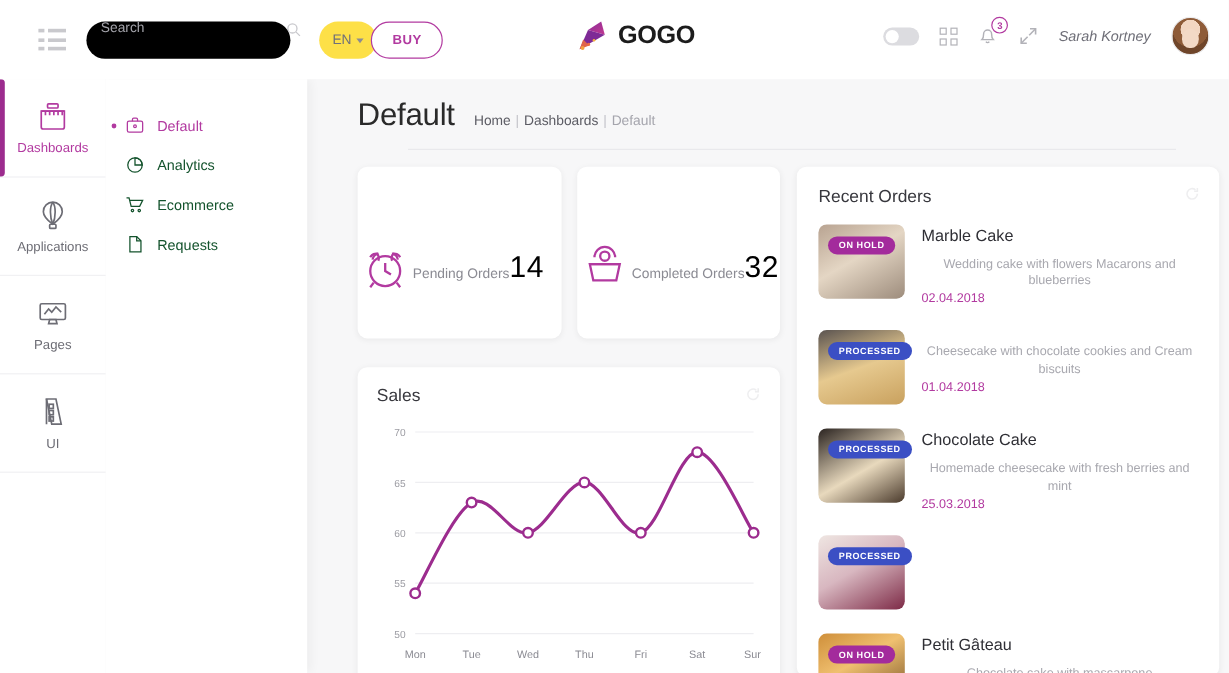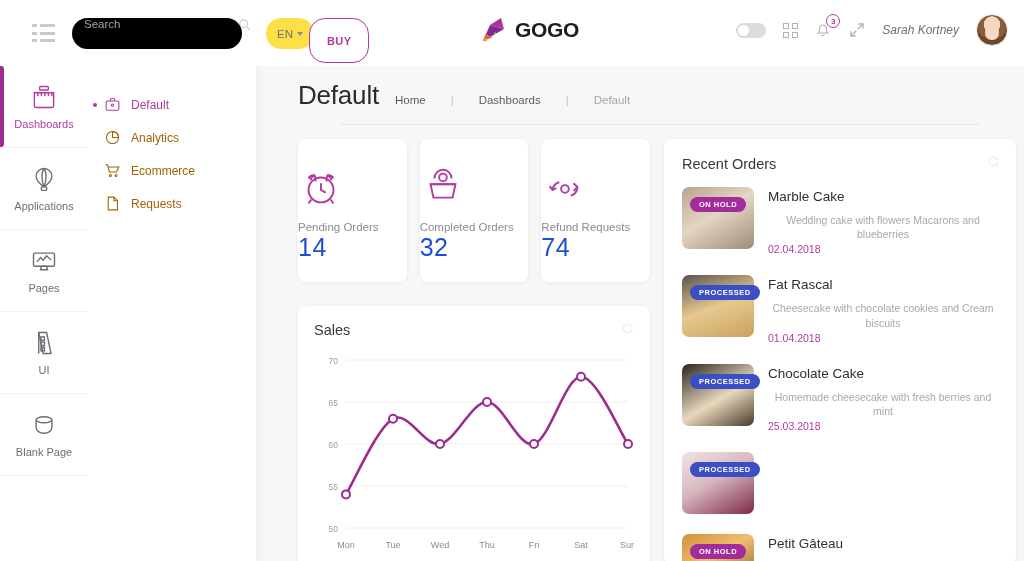--- a/index.html
+++ b/index.html
@@ -49,21 +49,21 @@
     height: 31px; padding: 0 11px;
     background: #fde047; border-radius: 16px;
     display: flex; align-items: center; gap: 4px;
     font-size: 11.5px; color: #70707a; cursor: pointer;
   }
   .caret { width: 0; height: 0; border-left: 3.5px solid transparent;
            border-right: 3.5px solid transparent; border-top: 4px solid #8b8b93; }
 
   .buy-btn {
     position: absolute; left: 309px; top: 18px;
-    height: 45px; padding: 0 17px;
+    height: 31px; padding: 0 17px;
     border: 1px solid #b23aa0; border-radius: 16px;
     background: #ffffff; color: #b23aa0;
     font-size: 11px; font-weight: bold; letter-spacing: .4px;
     display: flex; align-items: center; cursor: pointer;
     font-family: "Liberation Sans", sans-serif;
   }
 
   .brand { position: absolute; left: 481px; top: 16px; display: flex; align-items: center; gap: 8px; }
   .brand-name { font-size: 21px; font-weight: bold; letter-spacing: -.3px; color: #1c1c1c; }
 
@@ -124,65 +124,65 @@
   
   .submenu {
     position: absolute; left: 88px; top: 66px; width: 168px; height: 495px;
     background: #ffffff; z-index: 15;
     padding-top: 22px;
     box-shadow: 3px 0 8px rgba(0,0,0,0.045);
   }
   .sub-item {
     height: 33px; display: flex; align-items: center;
     padding-left: 16px; gap: 10px; cursor: pointer;
-    font-size: 12px; color: #a16207; position: relative;
+    font-size: 12px; color: #14532d; position: relative;
   }
   .sub-item.active { color: #b23aa0; }
   .sub-item .bullet {
     position: absolute; left: 5px; width: 4px; height: 4px; border-radius: 50%;
     background: #b23aa0; opacity: 0;
   }
   .sub-item.active .bullet { opacity: 1; }
   .sub-icon { width: 17px; height: 17px; flex: 0 0 auto; }
 
   
   .main {
     position: absolute; left: 256px; top: 66px;
     width: 768px; height: 495px;
     background: #f7f7f8;
     overflow: hidden;
   }
   .page-head { padding: 14px 16px 0 42px; }
   .page-head-row { display: flex; align-items: baseline; gap: 16px; }
   .page-title { font-size: 26px; font-weight: normal; color: #2a2a2a; letter-spacing: -.2px; }
-  .crumbs { display: flex; align-items: flex-start; gap: 25px; font-size: 11.5px; }
+  .crumbs { display: flex; align-items: flex-start; gap: 4px; font-size: 11.5px; }
   .crumb { color: #5c5c64; cursor: pointer; }
   .crumb.current { color: #a5a5ad; cursor: default; }
   .crumb-sep { color: #c3c3c9; }
   .head-rule { margin: 13px 28px 0 42px; height: 1px; background: #e9e9ec; }
 
   .content { display: flex; gap: 14px; padding: 14px 16px 0 42px; }
   .col-left { width: 352px; flex: 0 0 auto; }
   .col-right { width: 352px; flex: 0 0 auto; }
 
   .card {
     background: #ffffff; border-radius: 8px;
     box-shadow: 0 1px 5px rgba(0,0,0,0.06);
   }
 
   .stats-row { display: flex; gap: 13px; }
   .stat-card {
     flex: 1; height: 143px; border-radius: 8px; background: #fff;
     box-shadow: 0 1px 5px rgba(0,0,0,0.06);
-    display: flex; flex-direction: column; align-items: flex-start;
+    display: flex; flex-direction: row; align-items: center;
     padding-top: 26px;
   }
   .stat-icon { width: 46px; height: 46px; }
   .stat-label { font-size: 11.5px; color: #8b8b93; margin-top: 10px; }
-  .stat-value { font-size: 25px; color: #1d4ed8; margin-top: 0; letter-spacing: .5px; }
+  .stat-value { font-size: 25px; color: #000000; margin-top: 0; letter-spacing: .5px; }
 
   .sales-card { margin-top: 24px; height: 268px; padding: 16px 16px 0 16px; position: relative; }
   .card-title { font-size: 14.5px; color: #37373d; }
   .refresh-icon { position: absolute; right: 16px; top: 16px; width: 13px; height: 13px;
                   opacity: .35; cursor: pointer; }
   .chart-area { margin-top: 10px; width: 100%; height: 210px; }
 
   
   .orders-card { height: 425px; padding: 16px 0 0 0; position: relative; overflow: hidden; }
   .orders-head { padding: 0 18px; }
@@ -328,27 +328,20 @@
         <path d="M10 4 h9 l5 24 h-9z"></path>
         <line x1="10" y1="4" x2="10" y2="28"></line>
         <rect x="12.5" y="9" width="4" height="4"></rect>
         <rect x="12.5" y="15" width="4" height="4"></rect>
         <rect x="12.5" y="21" width="4" height="4"></rect>
       </svg>
       <span class="si-label">UI</span>
     </div>
 
 
-    <div class="side-item">
-      <svg class="side-icon" viewBox="0 0 32 32" fill="none" stroke="currentColor" stroke-width="1.6">
-        <ellipse cx="16" cy="10" rx="9" ry="3.5"></ellipse>
-        <path d="M7 10 v9 a9 6.5 0 0 0 18 0 v-9"></path>
-      </svg>
-      <span class="si-label">Blank Page</span>
-    </div>
   </div>
 
   <div class="submenu">
 
     <div class="sub-item active">
       <span class="bullet"></span>
       <svg class="sub-icon" viewBox="0 0 24 24" fill="none" stroke="currentColor" stroke-width="1.5">
         <rect x="3" y="7" width="18" height="13" rx="2"></rect>
         <path d="M9 7 V5 a1.5 1.5 0 0 1 1.5 -1.5 h3 A1.5 1.5 0 0 1 15 5 v2"></path>
         <circle cx="12" cy="13" r="1.6"></circle>
@@ -424,31 +417,20 @@
             <svg class="stat-icon" viewBox="0 0 48 48" fill="none" stroke="#b23aa0" stroke-width="2">
               <path d="M15 14 a9 9 0 0 1 18 0"></path>
               <circle cx="24" cy="13" r="4"></circle>
               <path d="M11 20 h26 l-3 14 h-20z"></path>
               <line x1="11" y1="20" x2="37" y2="20"></line>
             </svg>
             <span class="stat-label">Completed Orders</span>
             <span class="stat-value">32</span>
           </div>
 
-          <div class="stat-card">
-            <svg class="stat-icon" viewBox="0 0 48 48" fill="none" stroke="#b23aa0" stroke-width="2">
-              <circle cx="25" cy="25" r="4"></circle>
-              <path d="M19 18 a10 10 0 0 0 -7 7"></path>
-              <polyline points="9,22 12,26 16,24"></polyline>
-              <path d="M31 32 a10 10 0 0 0 7 -8"></path>
-              <polyline points="34,19 38,23 34,27"></polyline>
-            </svg>
-            <span class="stat-label">Refund Requests</span>
-            <span class="stat-value">74</span>
-          </div>
         </div>
 
         <div class="card sales-card">
           <div class="card-title">Sales</div>
           <svg class="refresh-icon" viewBox="0 0 24 24" fill="none" stroke="#cfcfd4" stroke-width="2.4">
             <path d="M20 12 a8 8 0 1 1 -3 -6.2"></path>
               <polyline points="20,3 20,8 15,8"></polyline>
           </svg>
           <svg class="chart-area" id="sales-chart" viewBox="0 0 320 210">
               <line x1="32" y1="180" x2="314" y2="180" stroke="#eeeef1" stroke-width="1"></line>
@@ -496,21 +478,20 @@
                 <div class="order-body">
                   <div class="order-title">Marble Cake</div>
                   <div class="order-desc">Wedding cake with flowers Macarons and blueberries</div>
                   <div class="order-date">02.04.2018</div>
                 </div>
               </div>
               <div class="order-row">
                 <div class="thumb" style="background: linear-gradient(160deg, rgb(90, 83, 80) 0%, rgb(230, 201, 143) 50%, rgb(201, 161, 94) 100%);"></div>
                 <span class="status-badge" style="background: rgb(59, 79, 196);">PROCESSED</span>
                 <div class="order-body">
-                  <div class="order-title">Fat Rascal</div>
                   <div class="order-desc">Cheesecake with chocolate cookies and Cream biscuits</div>
                   <div class="order-date">01.04.2018</div>
                 </div>
               </div>
               <div class="order-row">
                 <div class="thumb" style="background: linear-gradient(150deg, rgb(42, 35, 32) 0%, rgb(232, 217, 189) 55%, rgb(74, 58, 44) 100%);"></div>
                 <span class="status-badge" style="background: rgb(59, 79, 196);">PROCESSED</span>
                 <div class="order-body">
                   <div class="order-title">Chocolate Cake</div>
                   <div class="order-desc">Homemade cheesecake with fresh berries and mint</div>

